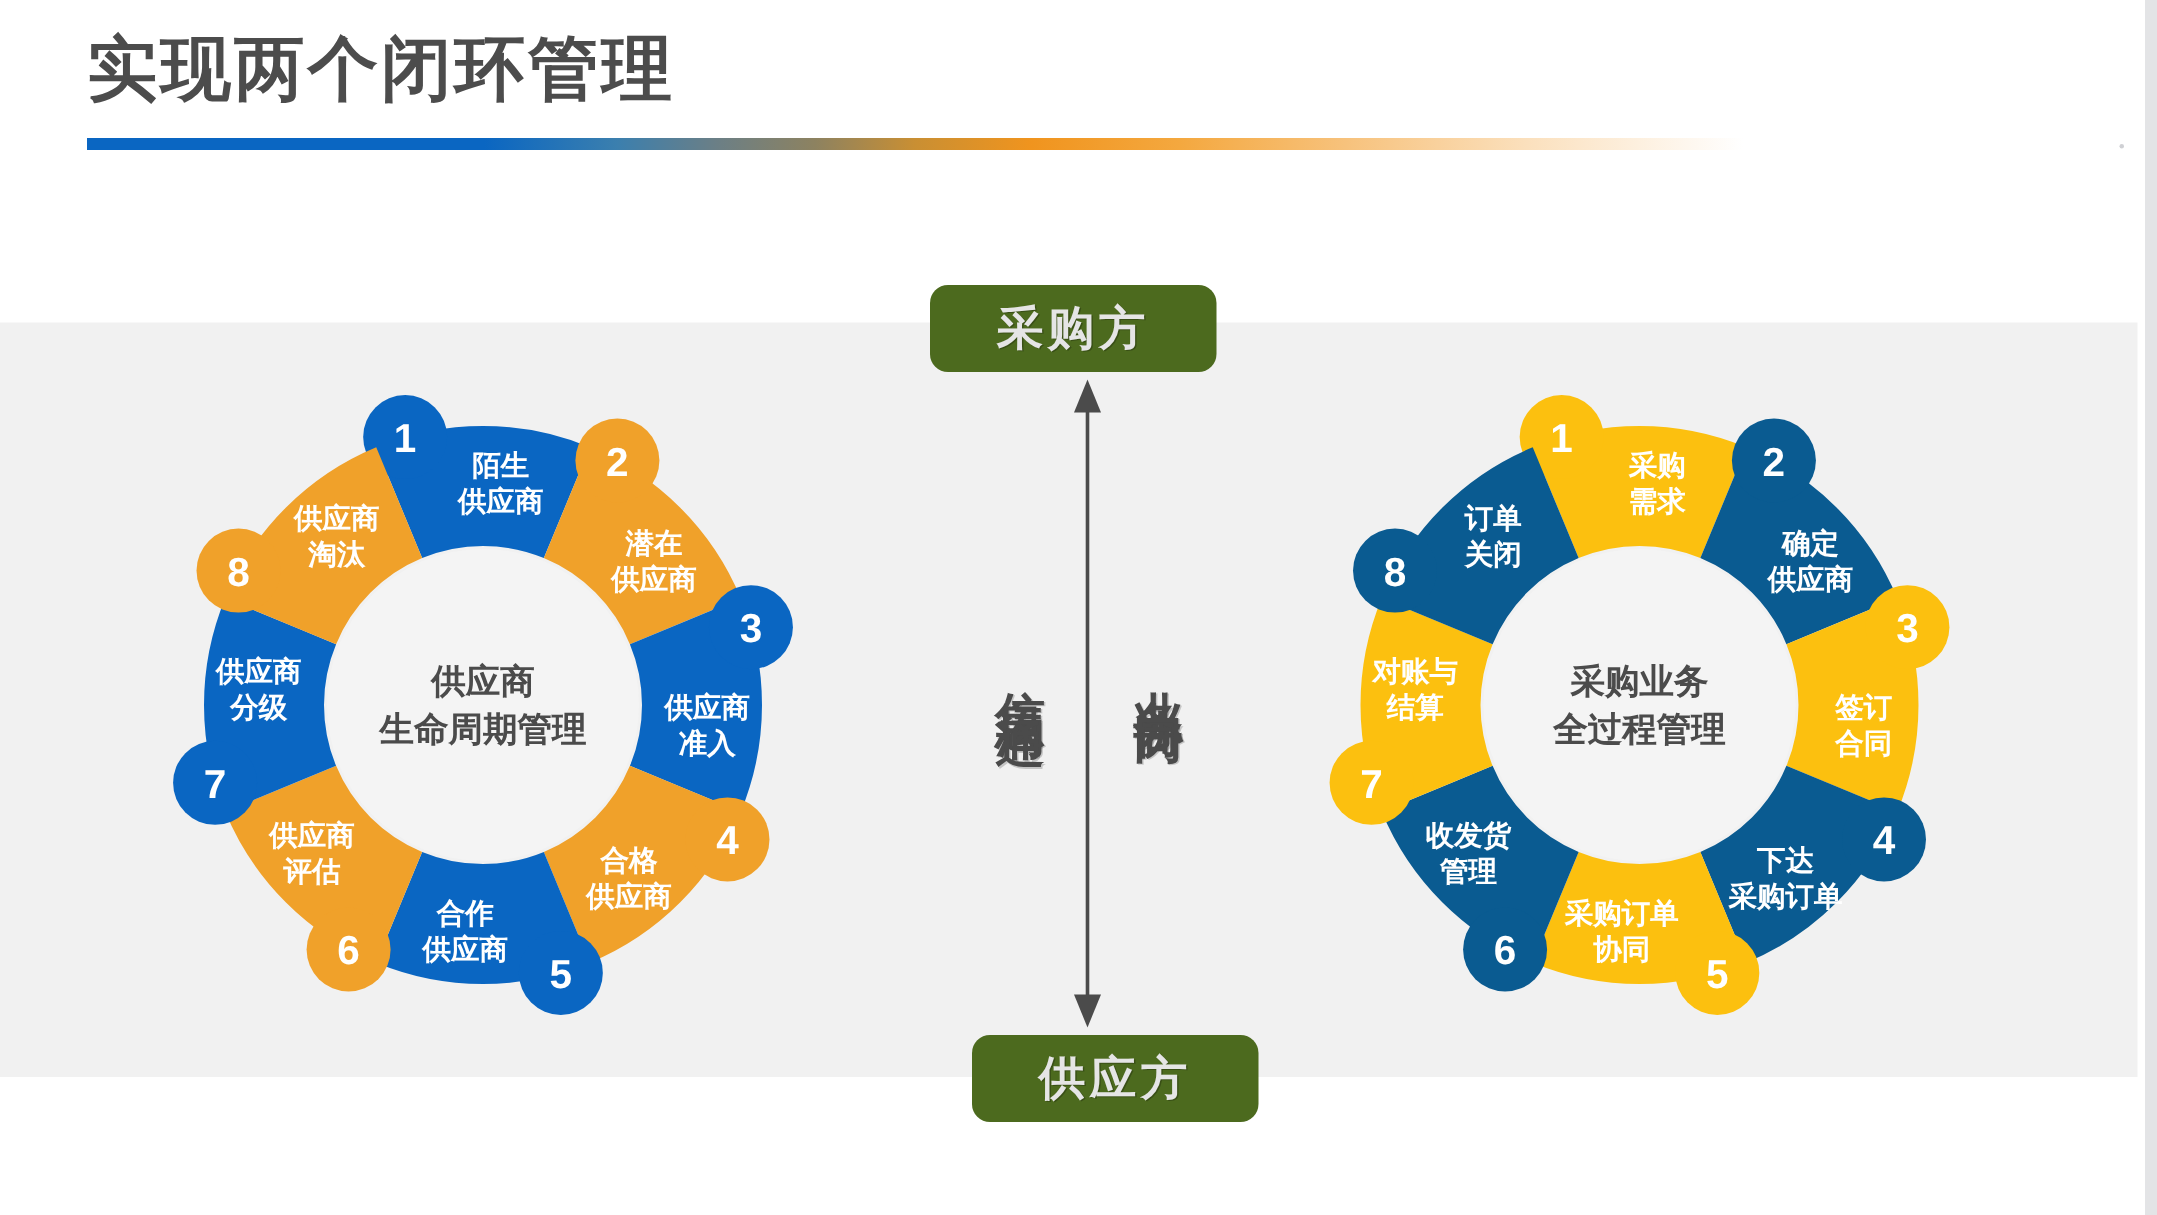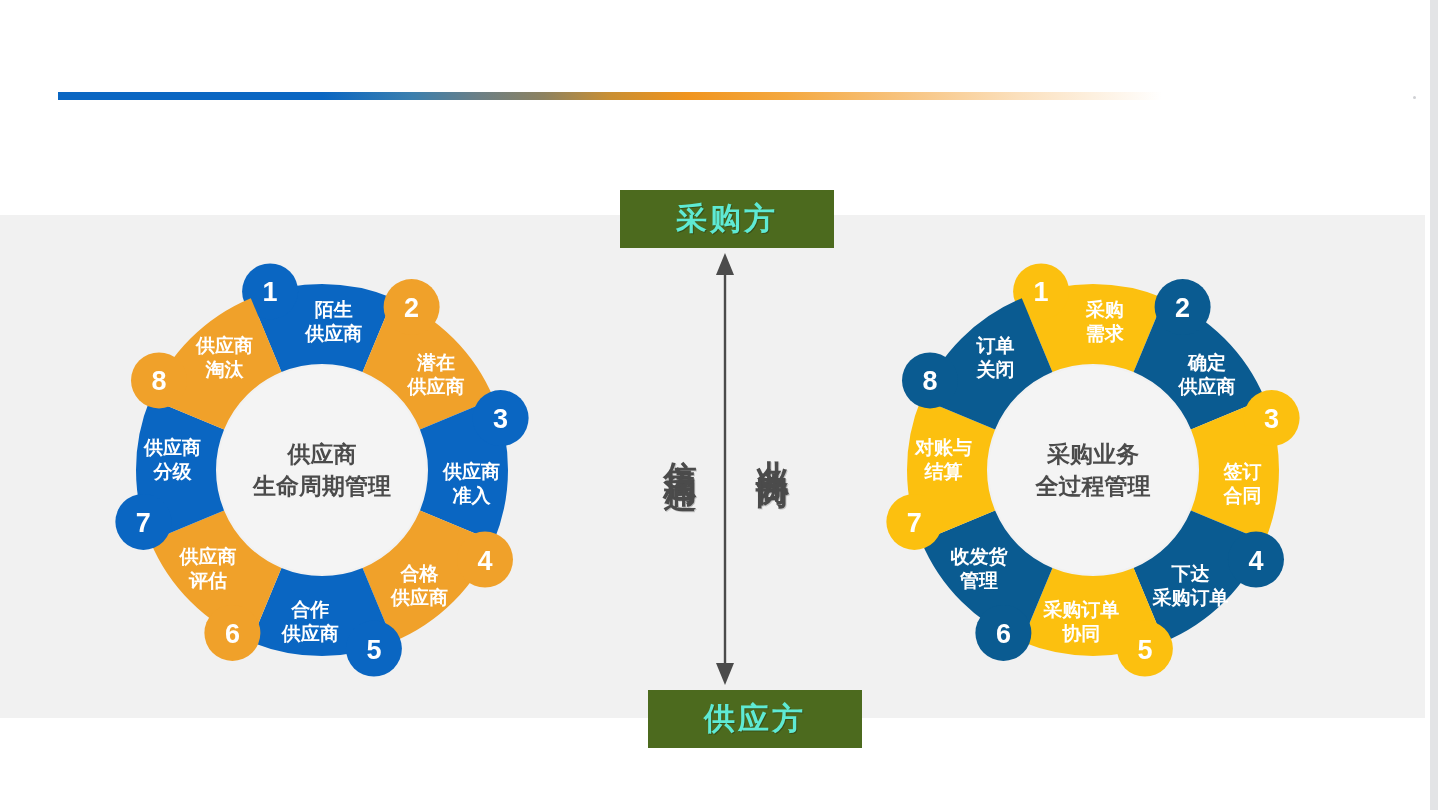--- a/index.html
+++ b/index.html
@@ -75,26 +75,27 @@
   .hub-text {
     font-family:"Liberation Sans","DejaVu Sans",sans-serif;
     font-weight:bold; fill:#4b4b4b; text-anchor:middle;
   }
   .hub-l1 { font-size:23px; }
   .hub-l2 { font-size:23px; }
 
   
   .mid { position:absolute; left:620px; top:190px; width:210px; height:560px; }
   .party-box {
-    position:absolute; left:0; width:214px; height:58px;
+    position:absolute; left:0; width:191px; height:58px;
     background:#4c6a1e;
-    color:#5eead4; font-size:31px; font-weight:bold;
+    color:#e5e5e5; font-size:31px; font-weight:bold;
     display:flex; align-items:center; justify-content:center;
     letter-spacing:3px;
     text-shadow:1px 1px 0 rgba(0,0,0,0.25);
+    border-radius:12px;
   }
   #party-top    { top:0px; }
   #party-bottom { top:500px;margin-left:28px; }
 
   .arrow-wrap { position:absolute; left:0; top:58px; width:210px; height:442px; }
   .vlabel {
     position:absolute; top:186px;
     font-size:33px; font-weight:bold; color:#4b4b4b;
     writing-mode:vertical-rl; text-orientation:upright;
     letter-spacing:6px; line-height:1;
@@ -105,20 +106,21 @@
 </style>
 </head>
 <body>
 
 <div id="slide">
 
   <div class="edge-strip-top"></div>
   <div class="edge-strip-right"></div>
   <div class="edge-dot"></div>
 
+  <div class="page-title">实现两个闭环管理</div>
   <div class="title-rule"></div>
 
   <div class="panel"></div>
 
   <div class="wheel" id="wheel-left">
     <svg viewBox="0 0 440 440">
       <g>
           <path d="M 148.82088158009333 48.15840695290066 A 186 186 0 0 1 291.17911841990673 48.15840695290066 L 270.51421307219186 98.04790170851015 L 260.56444383069953 122.0687695538036 A 106 106 0 0 0 179.4355561693005 122.0687695538036 L 158.77065082158566 72.17927479819411 Z" fill="#0a66c2"></path>
           <circle cx="168.10765427670339" cy="41.385374464088585" r="28" fill="#0a66c2"></circle>
           <text class="seg-num" x="168.10765427670339" y="51.385374464088585">1</text>

